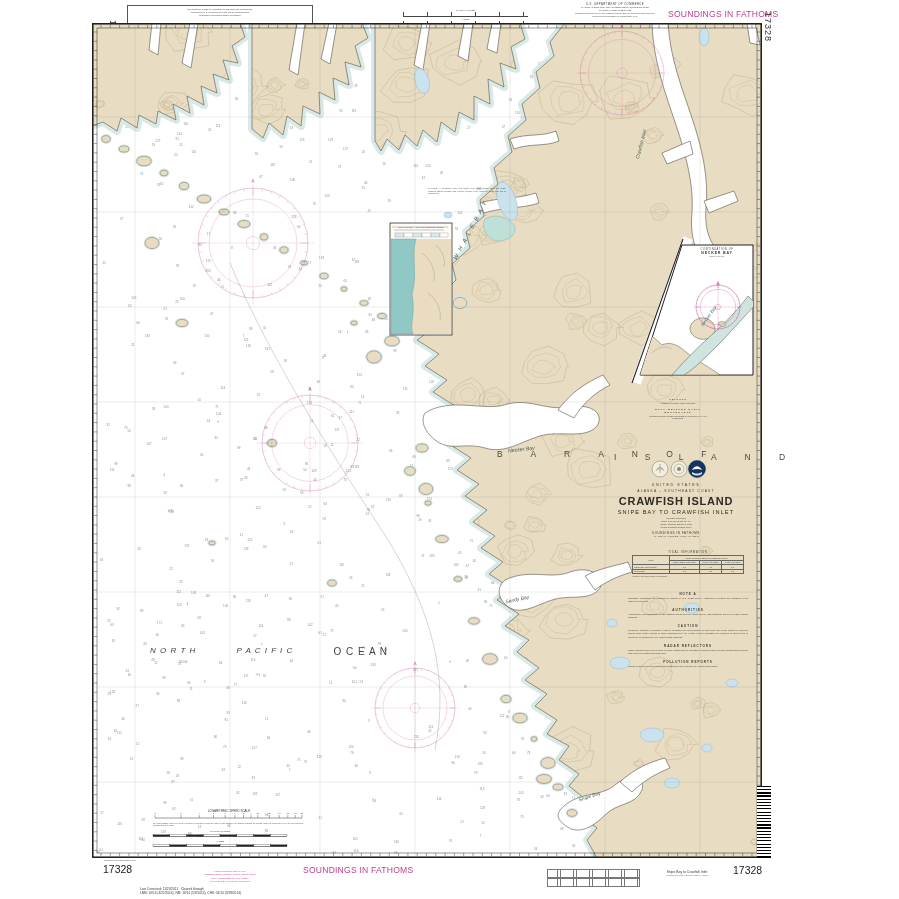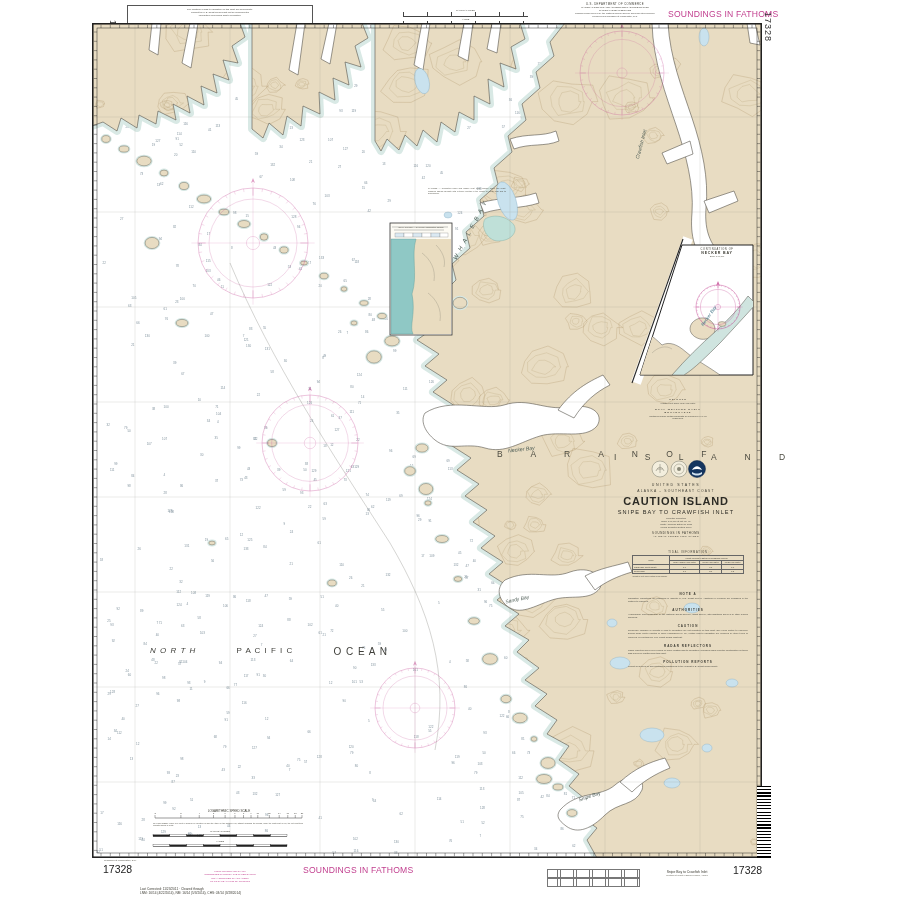--- a/index.html
+++ b/index.html
@@ -1983,21 +1983,21 @@
       <line x1="665" y1="808.799999999999" x2="668.2" y2="808.799999999999"></line>
       <line x1="1.8" y1="818.099999999999" x2="5" y2="818.099999999999"></line>
       <line x1="665" y1="818.099999999999" x2="668.2" y2="818.099999999999"></line>
       <line x1="1.8" y1="827.399999999999" x2="5" y2="827.399999999999"></line>
       <line x1="665" y1="827.399999999999" x2="668.2" y2="827.399999999999"></line>
     </g>
 </svg>
 
 <div class="abs" style="left:150px;top:646px;width:238px;display:flex;justify-content:space-between">
   <span style="font-style:italic;font-size:8px;letter-spacing:1px;color:#3f3f3a">N O R T H</span>
-  <span style="font-size:8px;letter-spacing:1px;color:#3f3f3a">P A C I F I C</span>
+  <span style="font-style:italic;font-size:8px;letter-spacing:1px;color:#3f3f3a">P A C I F I C</span>
   <span style="font-size:10px;letter-spacing:1px;color:#3f3f3a">O C E A N</span>
 </div>
 
 <div class="abs spread" style="left:497px;top:449px">B A R A N O F</div>
 <div class="abs spread" style="left:614px;top:452px">I S L A N D</div>
 
 <div class="abs wlabel" style="left:452px;top:258px;font-size:6px;letter-spacing:1.5px;transform:rotate(-62deg);transform-origin:0 0">W H A L E   B A Y</div>
 <div class="abs wlabel" style="left:634px;top:158px;font-size:5px;transform:rotate(-75deg);transform-origin:0 0">Crawfish Inlet</div>
 <div class="abs wlabel" style="left:508px;top:446px;font-size:5.2px;transform:rotate(-6deg)">Necker Bay</div>
 <div class="abs wlabel" style="left:505px;top:596px;font-size:5px;transform:rotate(-12deg)">Sandy Bay</div>
@@ -2032,21 +2032,21 @@
   <circle cx="29" cy="11" r="5" fill="none" stroke="#8a8878" stroke-width="0.5"></circle>
   <circle cx="29" cy="11" r="2" fill="#8a8878"></circle>
   <circle cx="47" cy="11" r="8.5" fill="#14355f" stroke="#0d2547" stroke-width="0.5"></circle>
   <path d="M42,12 C45,7 49,7 52,12 C49,10.5 45,10.5 42,12 Z" fill="#ffffff"></path>
   <path d="M42,14 C46,16 48,16 52,14 L52,16 C48,18 46,18 42,16 Z" fill="#cfe0ee"></path>
 </svg>
 
 <div class="abs ctr" style="left:610px;top:483px;width:132px">
   <div style="font-size:3.6px;letter-spacing:1.6px;color:#3c3b33">UNITED STATES</div>
   <div style="font-size:3.3px;letter-spacing:1.2px;color:#3c3b33;margin-top:2px">ALASKA – SOUTHEAST COAST</div>
-  <div style="font-size:11px;font-weight:bold;letter-spacing:0.8px;color:#2c2b25;margin-top:2px">CAUTION ISLAND</div>
+  <div style="font-size:11px;font-weight:bold;letter-spacing:0.8px;color:#2c2b25;margin-top:2px">CRAWFISH ISLAND</div>
   <div style="font-size:5.6px;letter-spacing:1.1px;color:#2c2b25;margin-top:2px">SNIPE BAY TO CRAWFISH INLET</div>
   <div class="micro" style="margin-top:2px">Mercator Projection</div>
   <div class="micro">Scale 1:40,000 at Lat. 56°40'</div>
   <div class="micro">North American Datum of 1983</div>
   <div class="micro">(World Geodetic System 1984)</div>
   <div style="font-size:2.9px;letter-spacing:0.6px;color:#3c3b33;margin-top:2px">SOUNDINGS IN FATHOMS</div>
   <div style="font-size:2.5px;letter-spacing:0.4px;color:#3c3b33">AT MEAN LOWER LOW WATER</div>
 </div>
 
 <div class="abs" style="left:632px;top:551px;width:112px">

